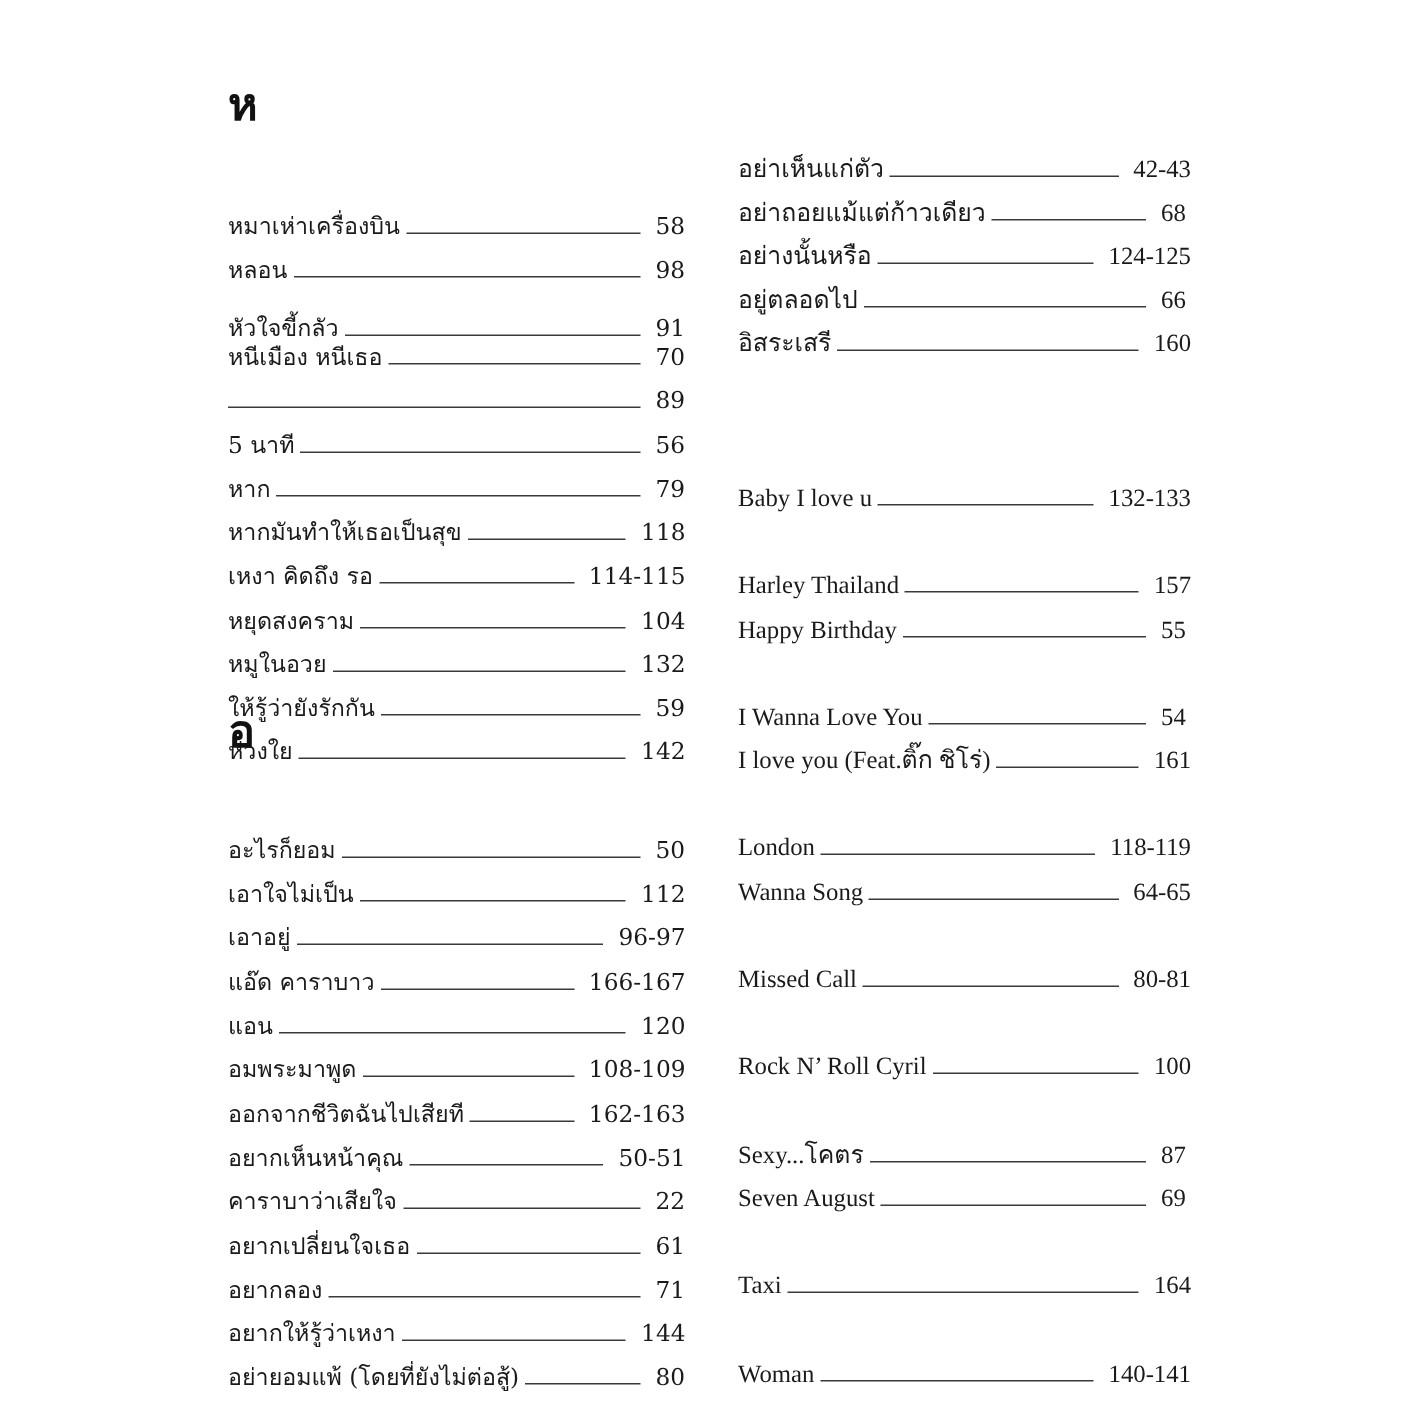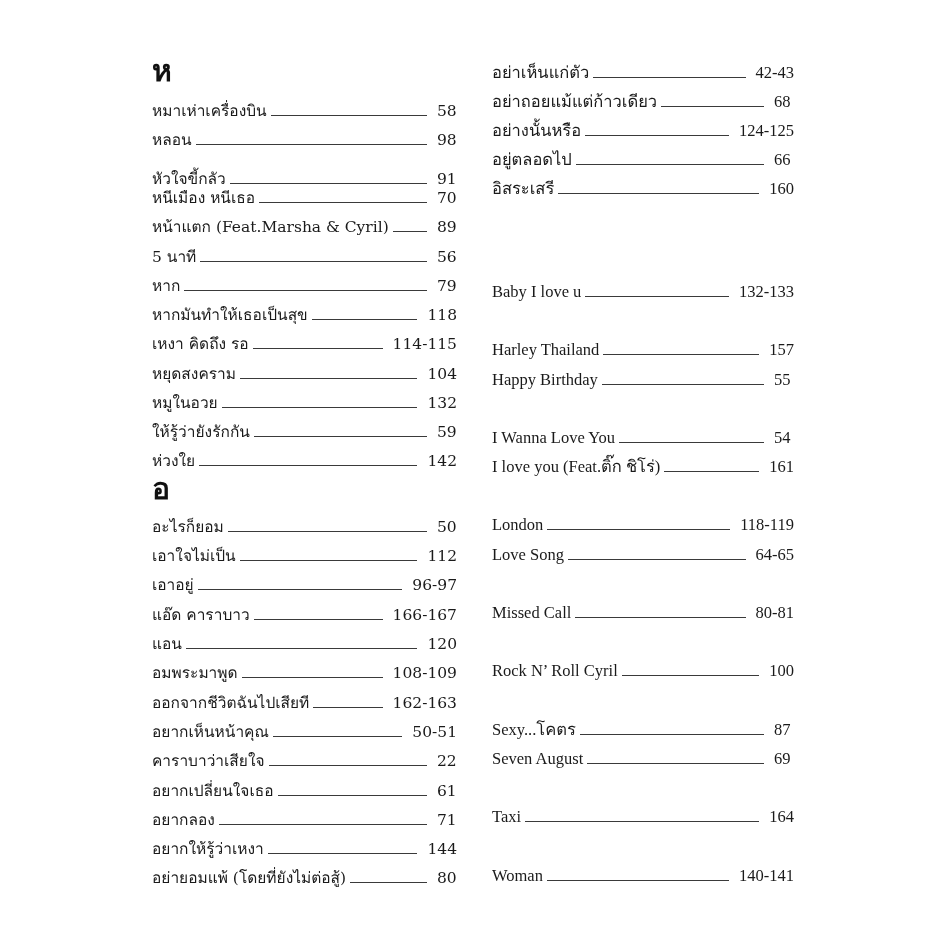--- a/index.html
+++ b/index.html
@@ -37,20 +37,21 @@
     .entry {
       position: absolute;
       left: 0;
       width: 100%;
       height: 24px;
       display: flex;
       align-items: flex-end;
       font-size: 15.5px;
       line-height: 18px;
       white-space: nowrap;
+      margin-top: 40px;
     }
     .entry .title {
       flex: 0 0 auto;
       padding-right: 4px;
     }
     .entry .leader {
       flex: 1 1 auto;
       border-bottom: 1.3px solid #3a3a3a;
       margin-bottom: 4px;
       margin-right: 10px;
@@ -84,21 +85,20 @@
         <span class="title">หัวใจขี้กลัว</span>
         <span class="leader"></span>
         <span class="page-num">91</span>
       </div>
     <div class="entry" style="top:183px">
         <span class="title">หนีเมือง หนีเธอ</span>
         <span class="leader"></span>
         <span class="page-num">70</span>
       </div>
     <div class="entry" style="top:212px">
-        <span class="title">หน้าแตก (Feat.Marsha &amp; Cyril)</span>
         <span class="leader"></span>
         <span class="page-num">89</span>
       </div>
     <div class="entry" style="top:242px">
         <span class="title">5 นาที</span>
         <span class="leader"></span>
         <span class="page-num">56</span>
       </div>
     <div class="entry" style="top:271px">
         <span class="title">หาก</span>
@@ -259,21 +259,21 @@
         <span class="leader"></span>
         <span class="page-num">161</span>
       </div>
 
     <div class="entry" style="top:510px">
         <span class="title">London</span>
         <span class="leader"></span>
         <span class="page-num">118-119</span>
       </div>
     <div class="entry" style="top:540px">
-        <span class="title">Love Song</span>
+        <span class="title">Wanna Song</span>
         <span class="leader"></span>
         <span class="page-num">64-65</span>
       </div>
 
     <div class="entry" style="top:598px">
         <span class="title">Missed Call</span>
         <span class="leader"></span>
         <span class="page-num">80-81</span>
       </div>
 

